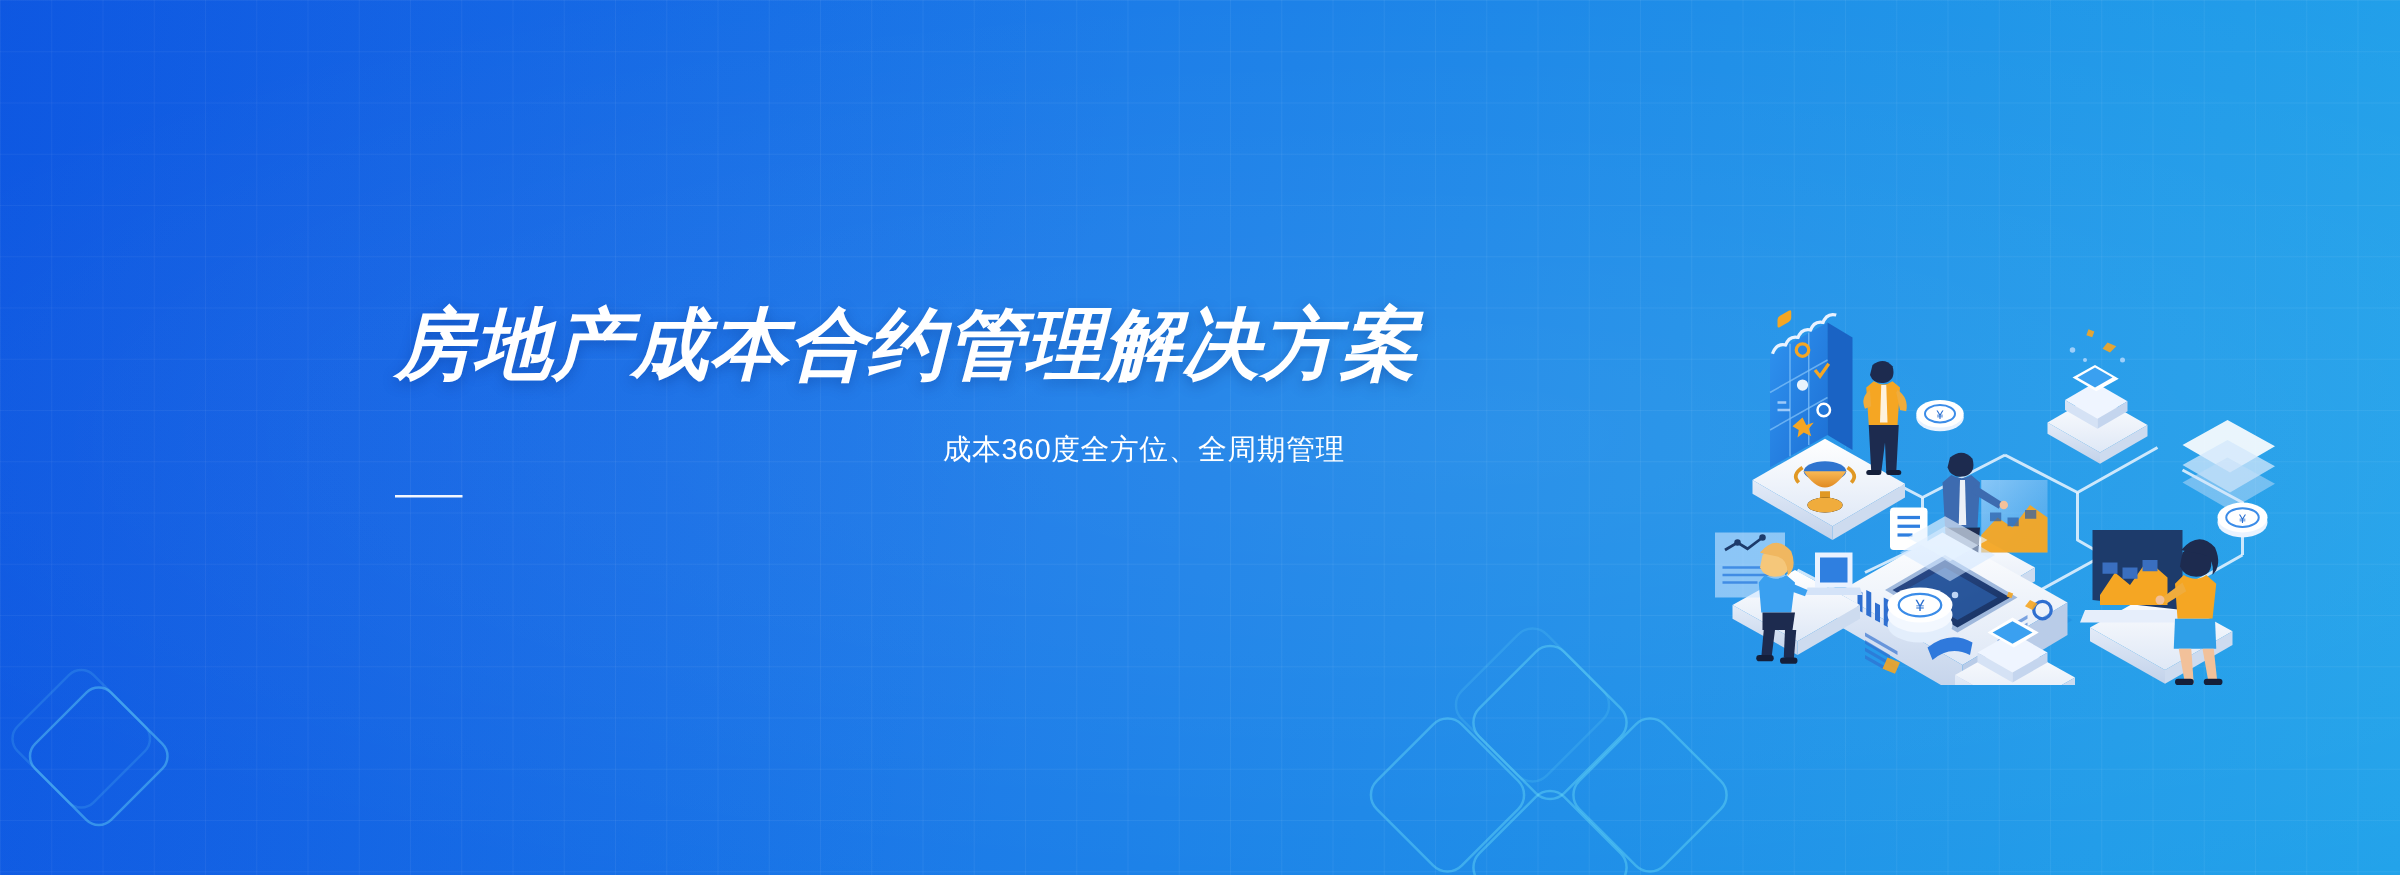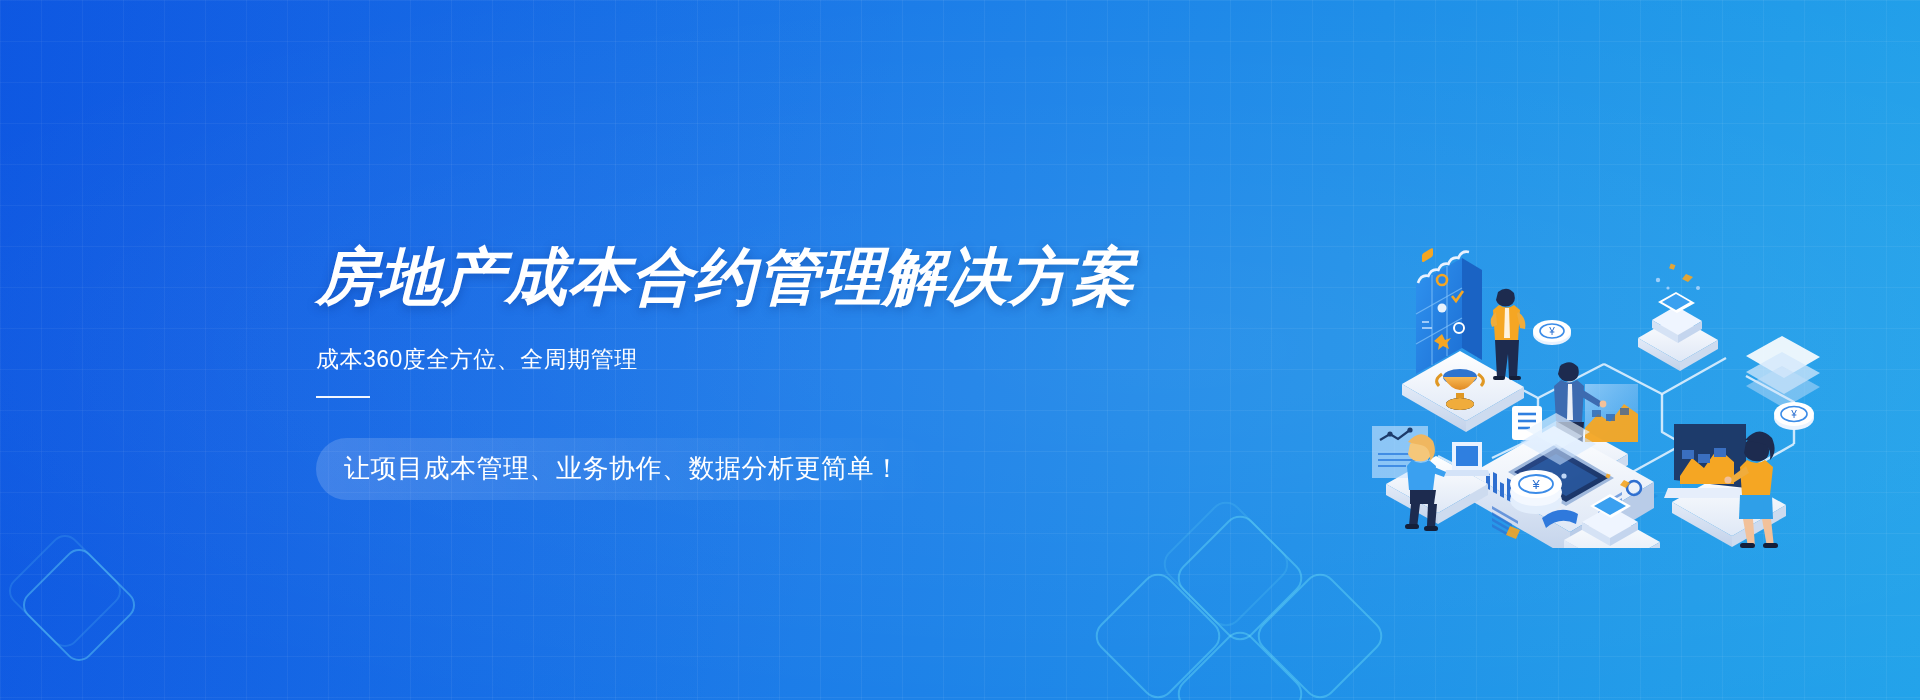--- a/index.html
+++ b/index.html
@@ -44,20 +44,21 @@
   }
 
   
   .diamonds{ position:absolute; inset:0; pointer-events:none; }
 
   
   .copy{
     position:absolute;
     left:316px; top:246px;
     width:760px;
+    text-align:right;
   }
   .title{
     font-size:62px;
     line-height:1;
     font-weight:bold;
     font-style:italic;
     color:#ffffff;
     letter-spacing:1px;
     white-space:nowrap;
     text-shadow:0 3px 10px rgba(5,45,130,.35);
@@ -119,21 +120,20 @@
     <g fill="none" stroke="#6fe0f7" stroke-opacity=".16" stroke-width="2">
       <rect x="22" y="548" width="86" height="86" rx="14" transform="rotate(45 65 591)"></rect>
       <rect x="1178" y="516" width="96" height="96" rx="16" transform="rotate(45 1226 564)"></rect>
     </g>
   </svg>
 
   <div class="copy">
     <h1 class="title">房地产成本合约管理解决方案</h1>
     <p class="subtitle">成本360度全方位、全周期管理</p>
     <div class="divider"></div>
-    <div class="pill">让项目成本管理、业务协作、数据分析更简单！</div>
   </div>
 
   <svg class="illus" viewBox="0 0 560 360">
     <defs>
       <linearGradient id="plateG" x1="0" y1="0" x2="0" y2="1">
         <stop offset="0" stop-color="#ffffff"></stop>
           <stop offset="1" stop-color="#dfe8f6"></stop>
       </linearGradient>
       <linearGradient id="plateSide" x1="0" y1="0" x2="0" y2="1">
         <stop offset="0" stop-color="#e3ebf8"></stop>

